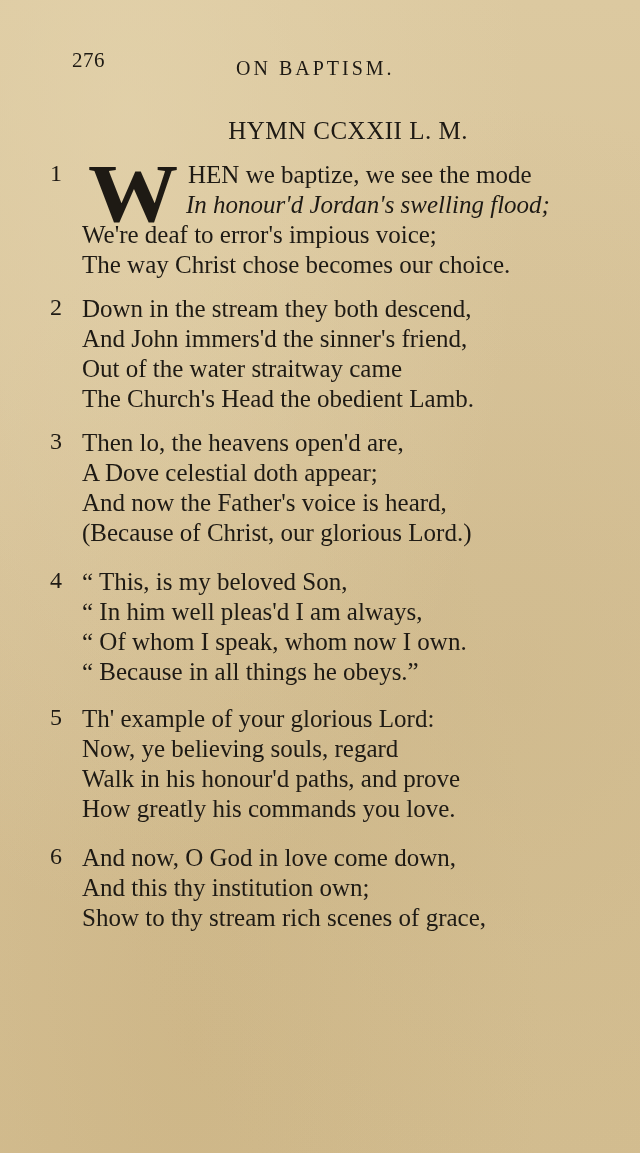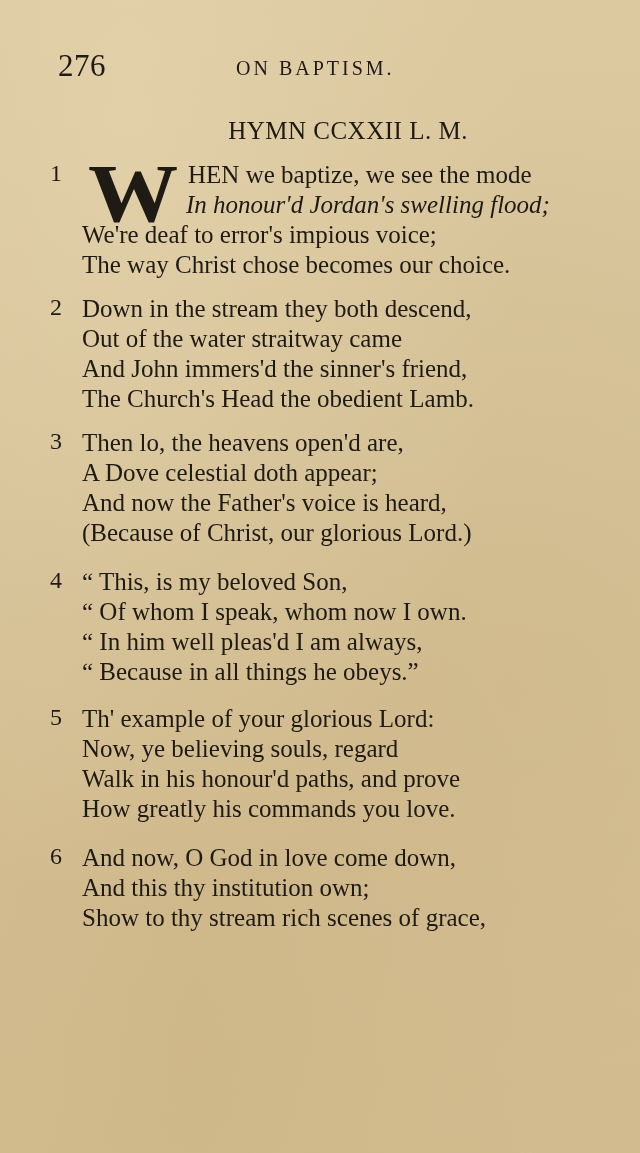--- a/index.html
+++ b/index.html
@@ -10,21 +10,21 @@
       radial-gradient(ellipse at 20% 10%, rgba(230,214,176,0.55), rgba(0,0,0,0) 55%),
       radial-gradient(ellipse at 80% 60%, rgba(200,178,130,0.35), rgba(0,0,0,0) 60%),
       radial-gradient(ellipse at 30% 90%, rgba(196,170,120,0.35), rgba(0,0,0,0) 55%),
       linear-gradient(180deg, #dcc9a0 0%, #d6c197 50%, #d3bd90 100%);
     font-family: "Liberation Serif", "DejaVu Serif", serif;
     color: #1e1a14;
     position: relative;
   }
   .page { position: absolute; left: 0; top: 0; width: 640px; height: 1153px; }
   .running-head { position: absolute; top: 48px; left: 56px; width: 560px; height: 40px; }
-  .page-number { position: absolute; left: 2px; top: 0; font-size: 31px; letter-spacing: 0.5px; }
+  .page-number { position: absolute; left: 16px; top: 0; font-size: 21px; letter-spacing: 0.5px; }
   .section-title { position: absolute; left: 180px; top: 9px; font-size: 20px; font-weight: normal; letter-spacing: 3px; font-variant: small-caps; }
   .hymn-title { position: absolute; top: 117px; left: 0; width: 624px; text-align: center; padding-left: 72px; box-sizing: border-box; font-size: 25px; letter-spacing: 0.5px; }
   .stanza { position: absolute; left: 50px; width: 570px; }
   .line { position: relative; height: 30px; line-height: 30px; font-size: 25px; white-space: nowrap; }
   .num { position: absolute; left: 0; top: 0; width: 22px; font-size: 24px; }
   .text { position: absolute; left: 32px; top: 0; }
   .dropcap { position: absolute; left: 38px; top: 2px; font-size: 82px; line-height: 64px; font-weight: bold; transform: scaleX(1.1); transform-origin: left top; }
   .l1-text { left: 138px; }
   .l2-text { left: 136px; font-style: italic; }
 </style>
@@ -56,24 +56,24 @@
         <span class="text">The way  Christ chose becomes our choice.</span>
       </div>
   </div>
 
   <div class="stanza" style="top:294px;">
     <span class="num">2</span>
     <div class="line">
         <span class="text">Down in the stream they  both descend,</span>
       </div>
     <div class="line">
-        <span class="text">Out of  the water straitway  came</span>
+        <span class="text">And John immers'd the sinner's friend,</span>
       </div>
     <div class="line">
-        <span class="text">And John immers'd the sinner's friend,</span>
+        <span class="text">Out of  the water straitway  came</span>
       </div>
     <div class="line">
         <span class="text">The Church's Head the obedient Lamb.</span>
       </div>
   </div>
 
   <div class="stanza" style="top:428px;">
     <span class="num">3</span>
     <div class="line">
         <span class="text">Then lo,  the heavens open'd are,</span>
@@ -88,24 +88,24 @@
         <span class="text">(Because of  Christ, our glorious Lord.)</span>
       </div>
   </div>
 
   <div class="stanza" style="top:567px;">
     <span class="num">4</span>
     <div class="line">
         <span class="text">“ This, is my  beloved Son,</span>
       </div>
     <div class="line">
-        <span class="text">“ Of whom I speak,  whom now I own.</span>
+        <span class="text">“ In him well pleas'd I am always,</span>
       </div>
     <div class="line">
-        <span class="text">“ In him well pleas'd I am always,</span>
+        <span class="text">“ Of whom I speak,  whom now I own.</span>
       </div>
     <div class="line">
         <span class="text">“ Because in all things he obeys.”</span>
       </div>
   </div>
 
   <div class="stanza" style="top:704px;">
     <span class="num">5</span>
     <div class="line">
         <span class="text">Th' example of  your glorious Lord:</span>

